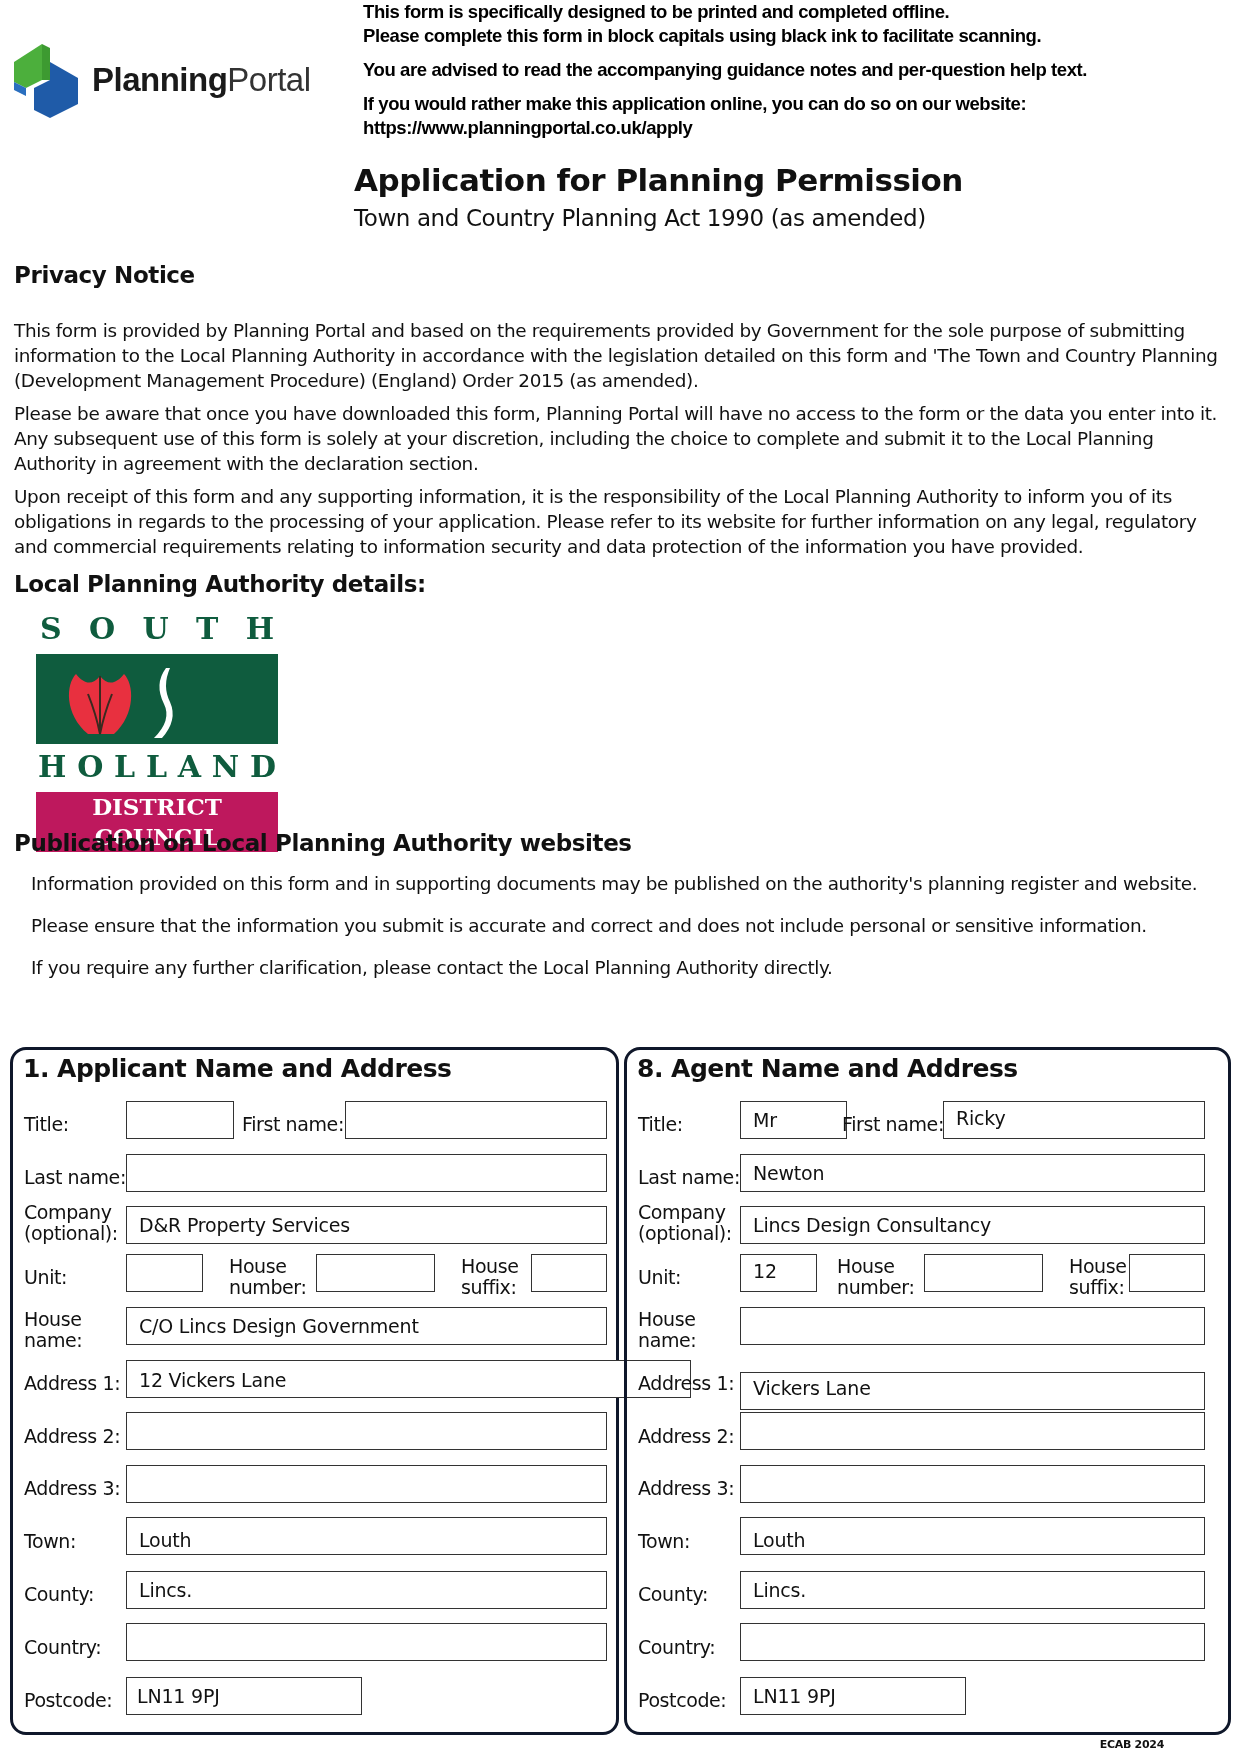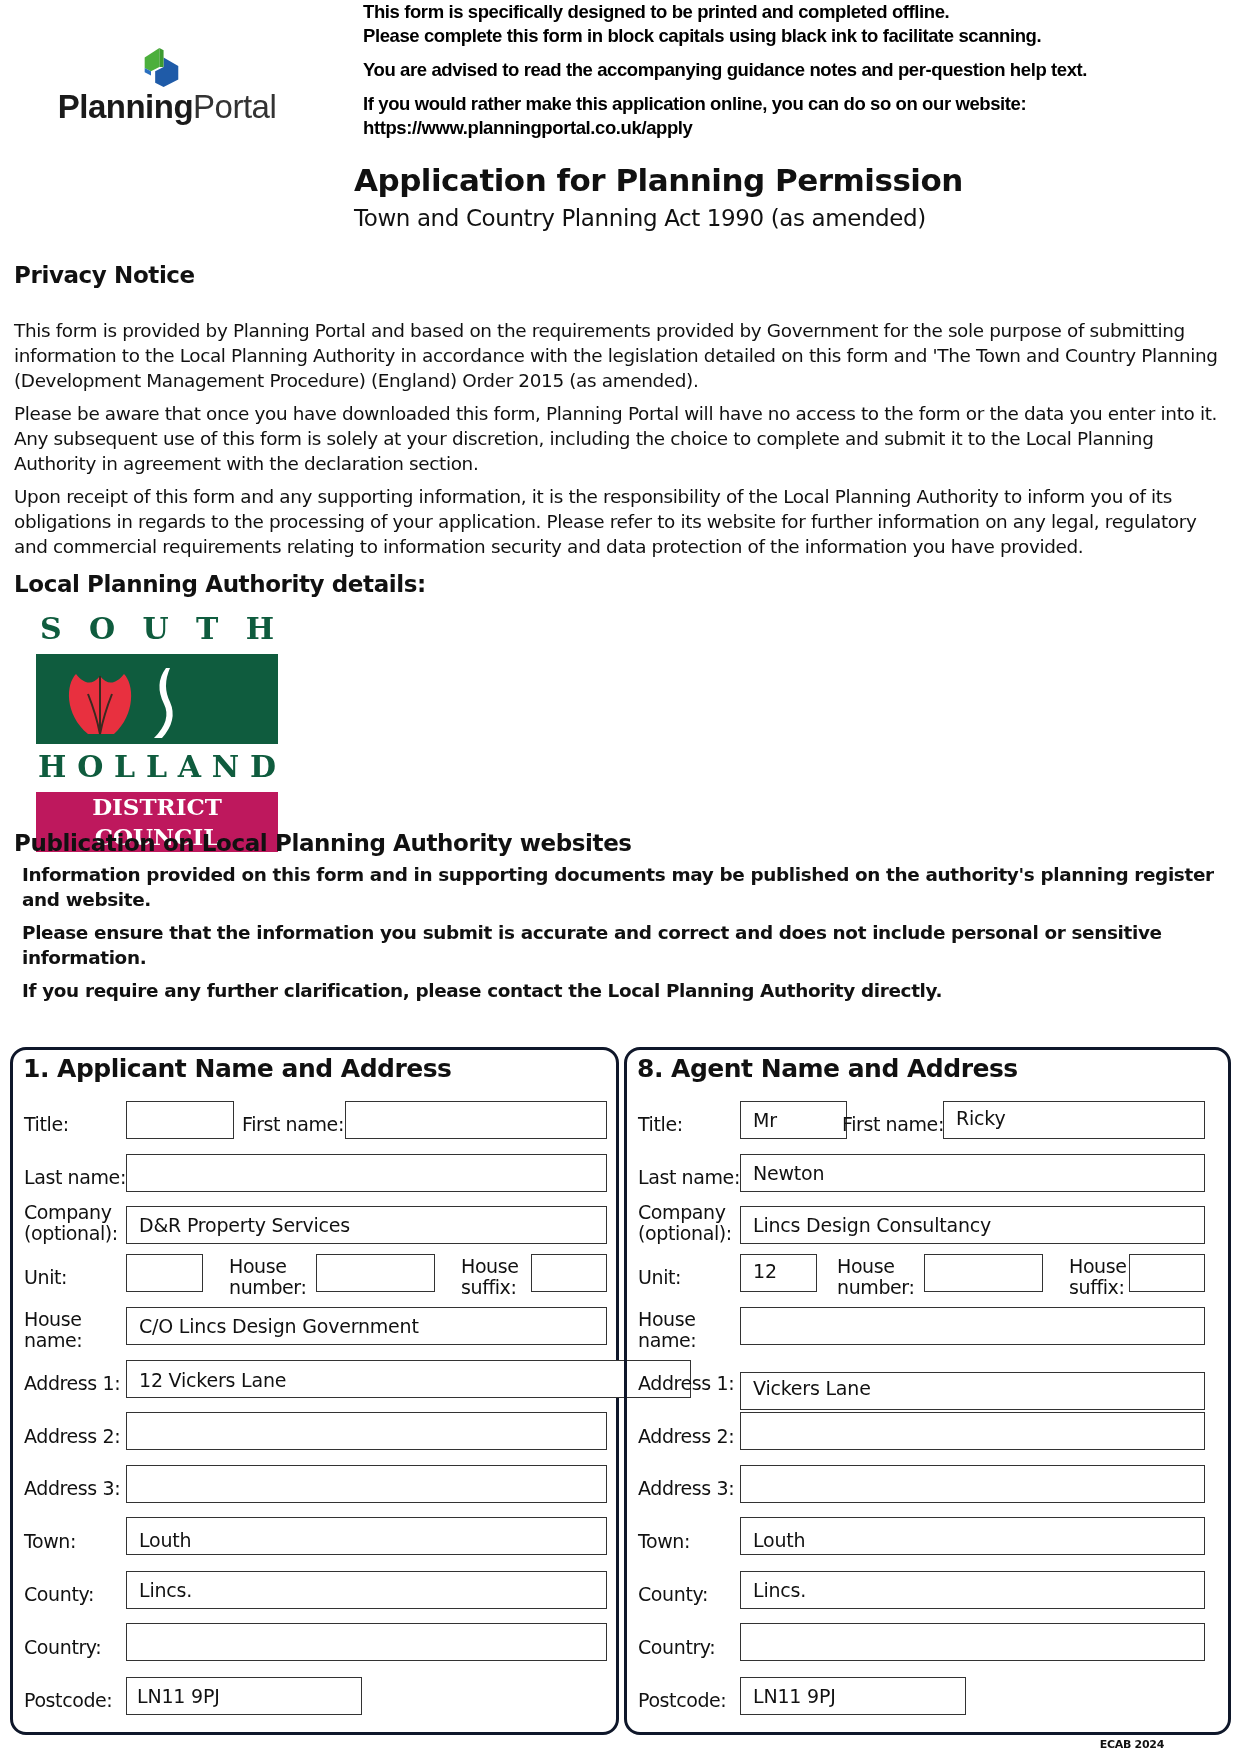--- a/index.html
+++ b/index.html
@@ -1,19 +1,19 @@
 <!DOCTYPE html>
 <html><head>
 <meta charset="utf-8">
 <style>
   html, body { margin:0; padding:0; background:#fff; }
   body { width:1241px; height:1755px; position:relative; overflow:hidden;
          font-family:"DejaVu Sans", "Liberation Sans", sans-serif; color:#111; }
   .abs { position:absolute; }
-  .logo { left:12px; top:46px; width:300px; height:80px; display:flex; align-items:center;flex-direction:column; }
+  .logo { left:12px; top:40px; width:300px; height:80px; display:flex; align-items:center; }
   .logo svg { width:70px; height:80px; }
   .logo-text { font-family:"Liberation Sans", sans-serif; font-size:33px; letter-spacing:-0.5px; color:#1a1a1a; margin-left:10px; }
   .logo-text b { font-weight:700; }
   .logo-text span.light { font-weight:400; color:#333; }
   .notice { left:363px; top:0px; width:870px; color:#000000; font-weight:700;
             font-family:Liberation Sans, sans-serif; font-size:18.5px; line-height:24px; letter-spacing:-0.4px; }
   .notice p { margin:0; }
   .notice .gap { margin-top:10px; }
   .title { left:354px; top:162px; font-size:31px; font-weight:700; letter-spacing:-0.5px; }
   .subtitle { left:354px; top:205px; font-size:23px; letter-spacing:-0.4px; }
@@ -26,21 +26,21 @@
   .council { left:36px; top:612px; width:242px; }
   .council .south { display:flex; justify-content:space-between; font-family:"DejaVu Serif", serif;
                     font-weight:700; color:#0f5c3e; font-size:30px; padding:0 4px; line-height:34px; }
   .council .band { height:90px; background:#0f5c3e; margin-top:8px; position:relative; }
   .council .holland { display:flex; justify-content:space-between; font-family:"DejaVu Serif", serif;
                       font-weight:700; color:#0f5c3e; font-size:30px; padding:0 2px; line-height:34px; margin-top:6px; }
   .council .district { background:#be185d; color:#fff; text-align:center; font-family:"DejaVu Serif", serif;
                        font-weight:700; font-size:23px; letter-spacing:0px; line-height:30px; margin-top:8px; }
   .pub-h { left:14px; top:822px;margin-top:8px; }
   .pub-text { top:854px; line-height:25px; }
-  .pub-text p { margin:8px;font-weight:bold; }
+  .pub-text p { margin:17px; }
 
   .box { border:3px solid #0f172a; border-radius:16px; top:1047px; height:682px; }
   .box1 { left:10px; width:603px; }
   .box2 { left:624px; width:601px; }
   .box-h { position:absolute; left:10px; top:4px; font-size:25px; font-weight:700; letter-spacing:-0.5px; }
   .lbl { position:absolute; font-size:19px; letter-spacing:-0.4px; line-height:21px; color:#111; }
   .fld { position:absolute; border:1.5px solid #333; background:#fff; height:38px; box-sizing:border-box;
          font-size:19px; letter-spacing:-0.2px; padding:0 12px; display:flex; align-items:center; }
   .footer { right:77px; top:1738px; font-size:11px; font-weight:700; letter-spacing:-0.3px; }
 </style>

